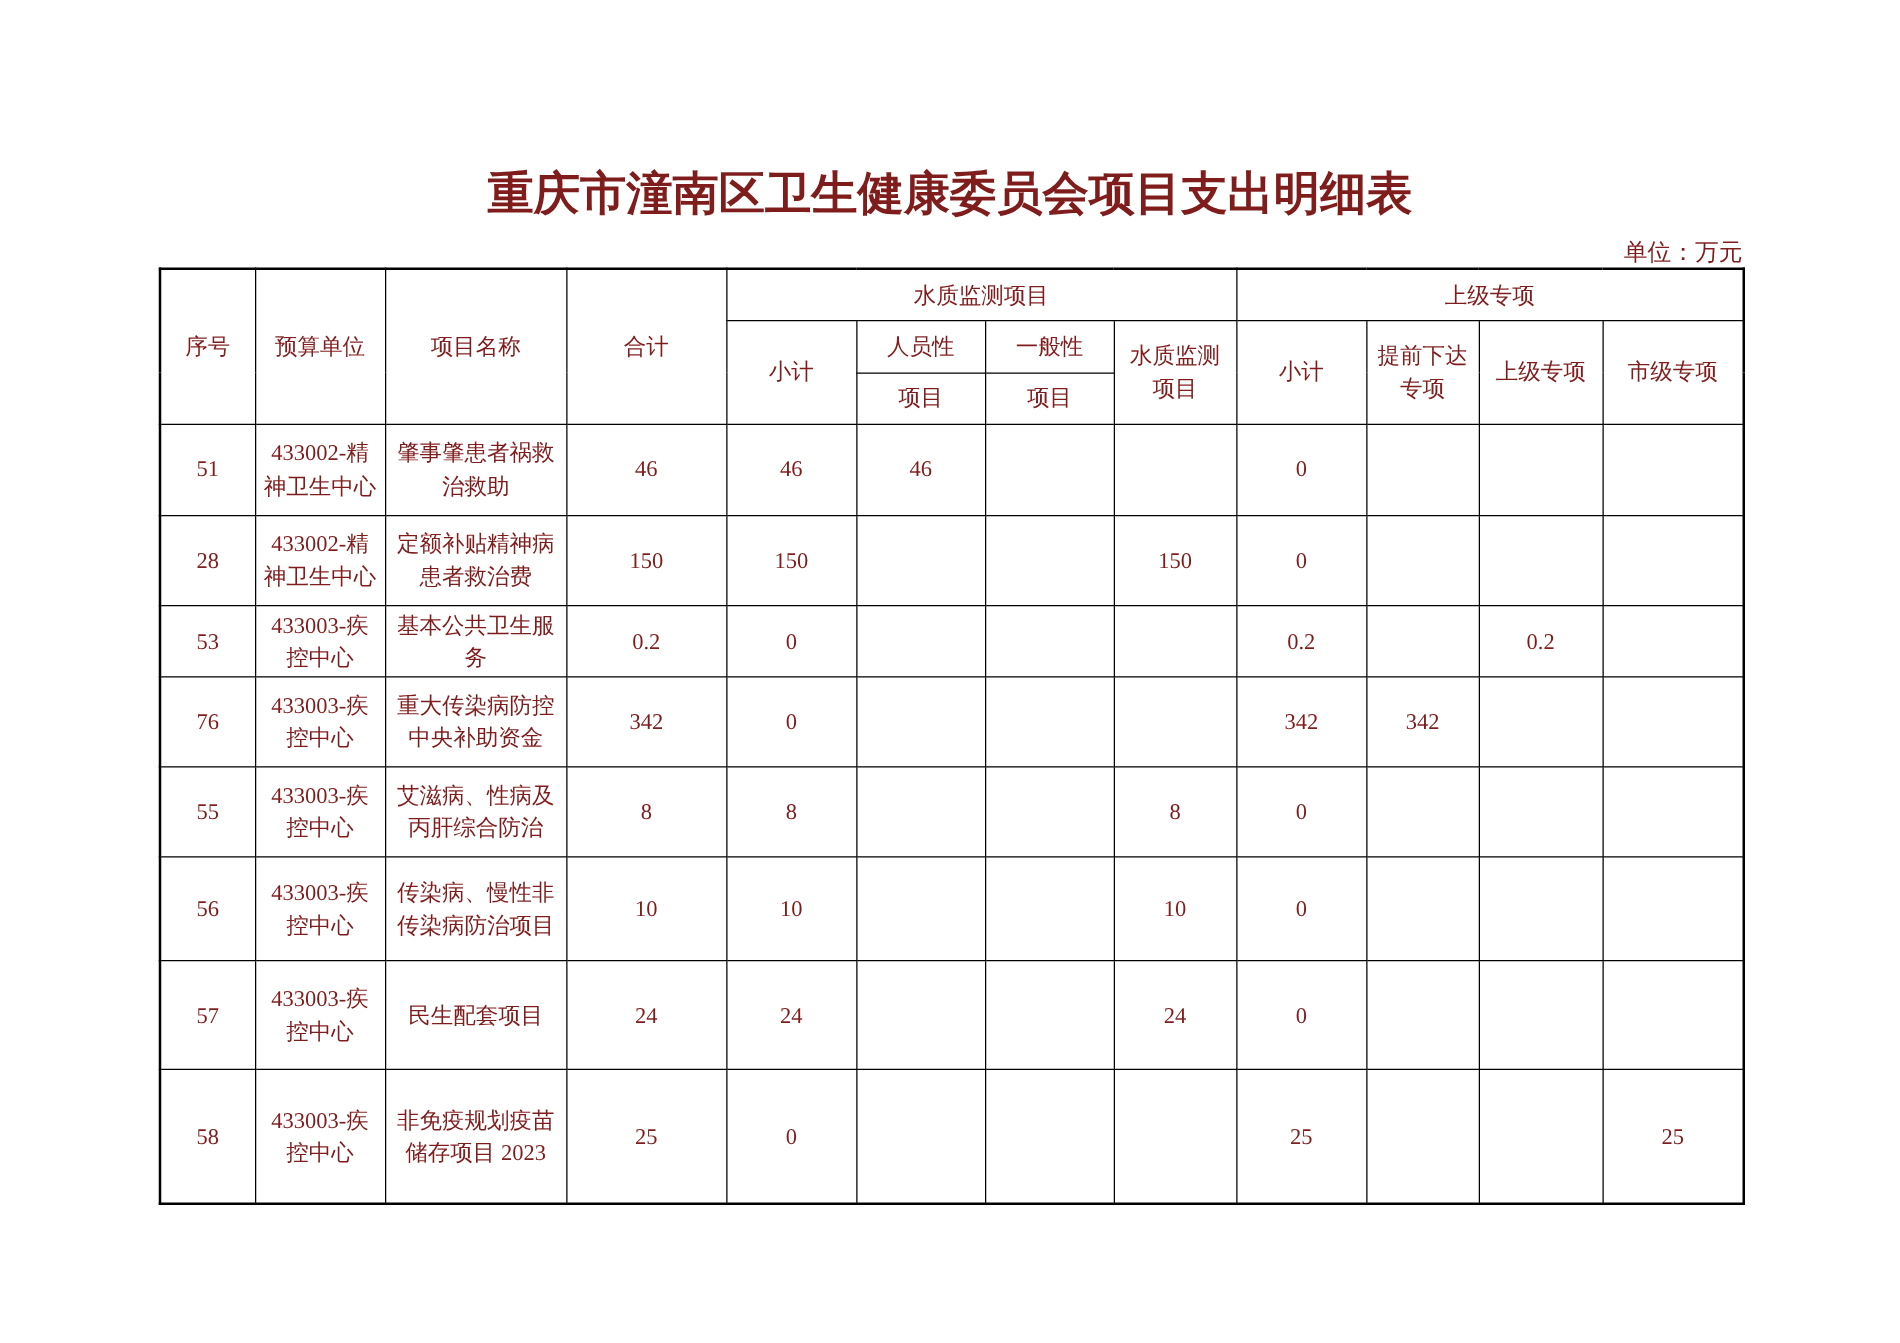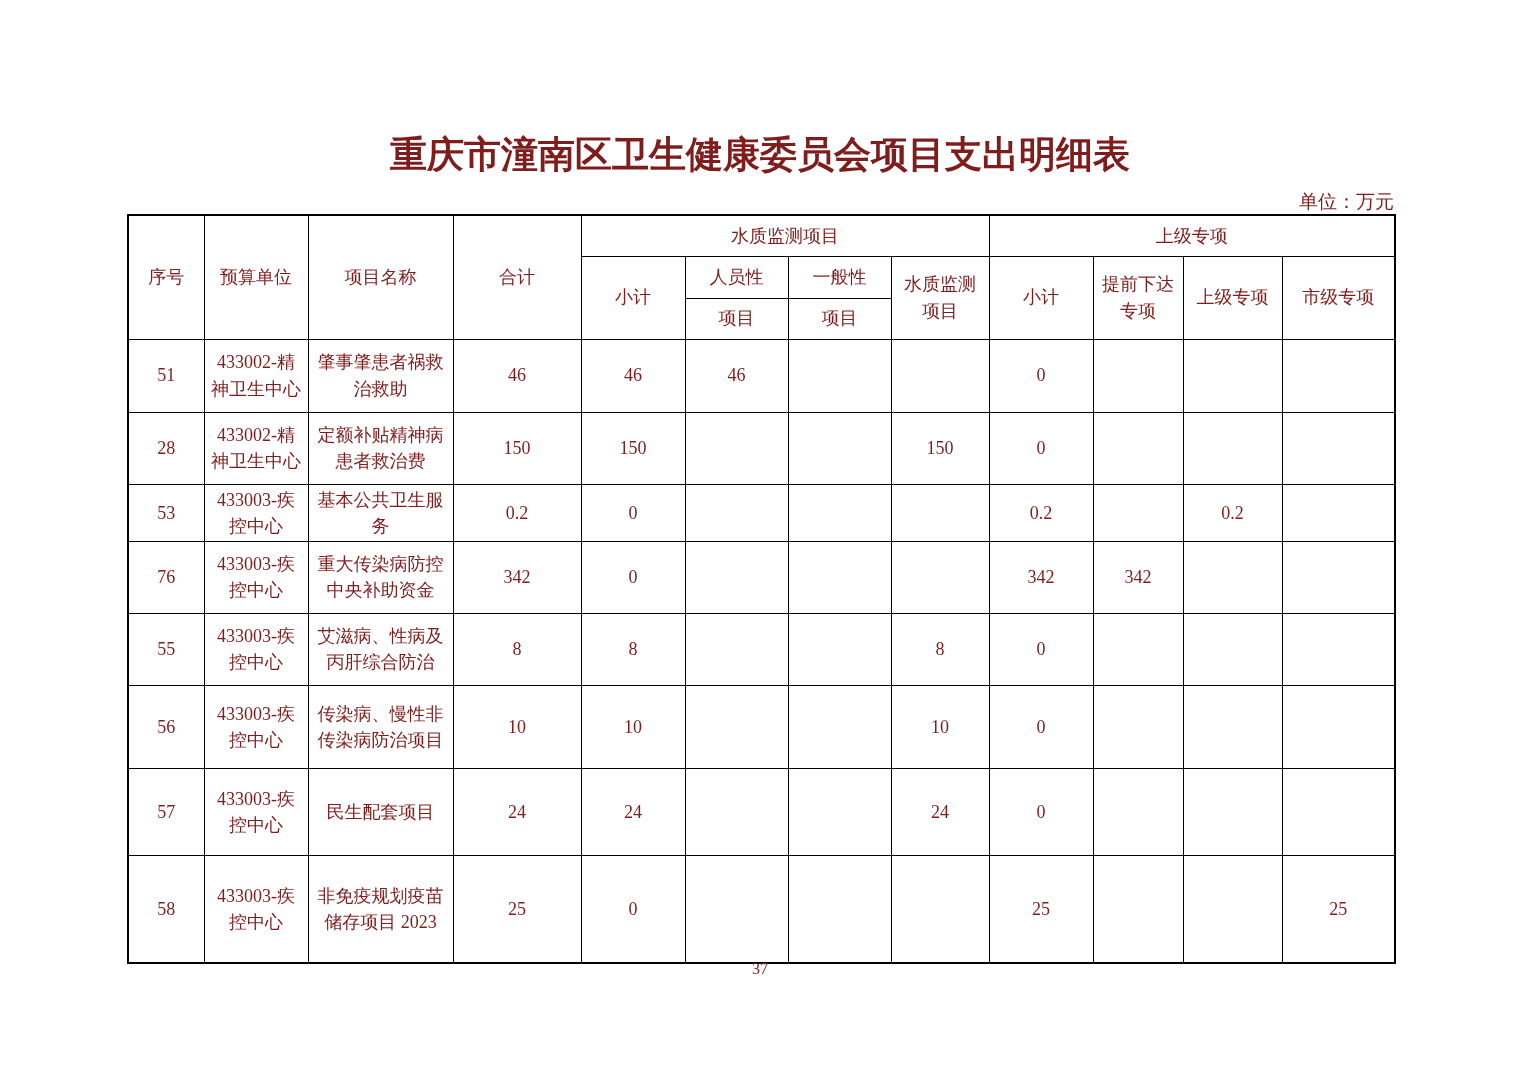--- a/index.html
+++ b/index.html
@@ -184,15 +184,14 @@
         <td></td>
         <td></td>
         <td>25</td>
         <td></td>
         <td></td>
         <td>25</td>
       </tr>
     </tbody>
   </table>
 
-  <div class="page-number">37</div>
 
 </div>
 
 </body></html>

